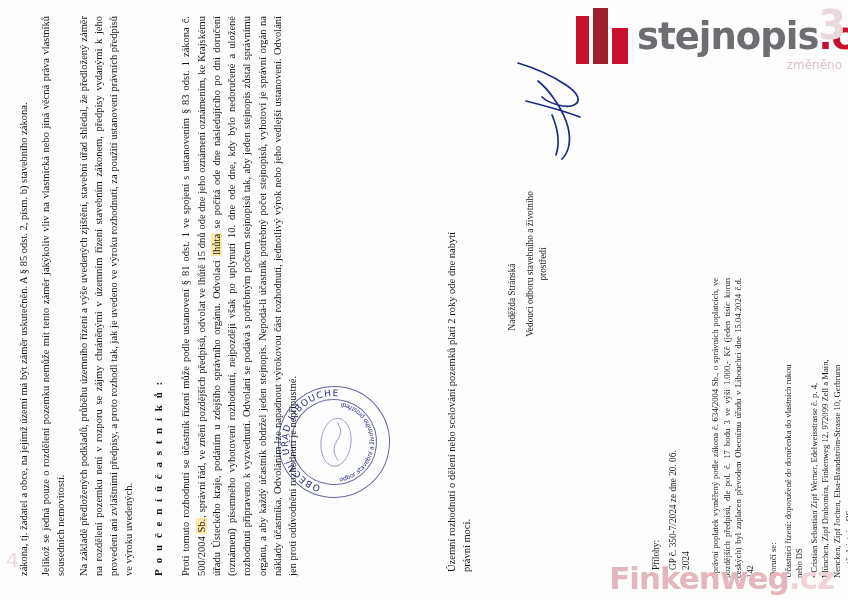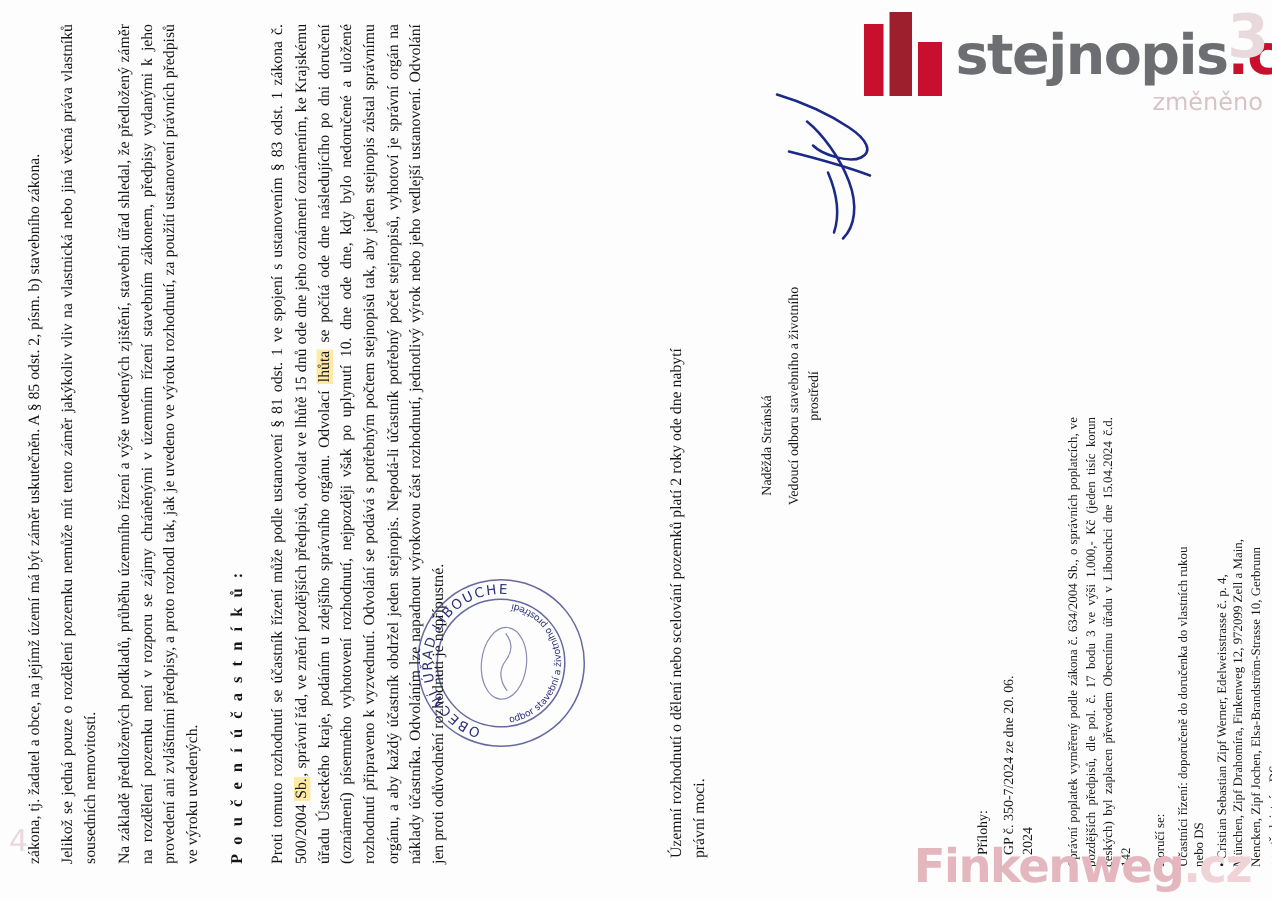--- a/index.html
+++ b/index.html
@@ -154,21 +154,21 @@
     color: #ead9dc;
     font-family: "DejaVu Sans", sans-serif;
   }
   #corner-tr { right: 2px; top: 2px; font-size: 40px; font-weight: bold; }
   #corner-bl { left: 6px; bottom: 28px; font-size: 20px; }
   #zmeneno {
     position: absolute;
     right: 6px;
     top: 58px;
     font-family: "DejaVu Sans", sans-serif;
-    font-size: 16px;
+    font-size: 12px;
     color: #d9c3c7;
   }
 </style>
 </head>
 <body>
 
 <div id="page">
 
   <div class="vtext body-col" style="left:16px; top:576px; width:560px;">
     <p>zákona, tj. žadatel a obce, na jejímž území má být záměr uskutečněn. A § 85 odst. 2, písm. b) stavebního zákona.</p>

